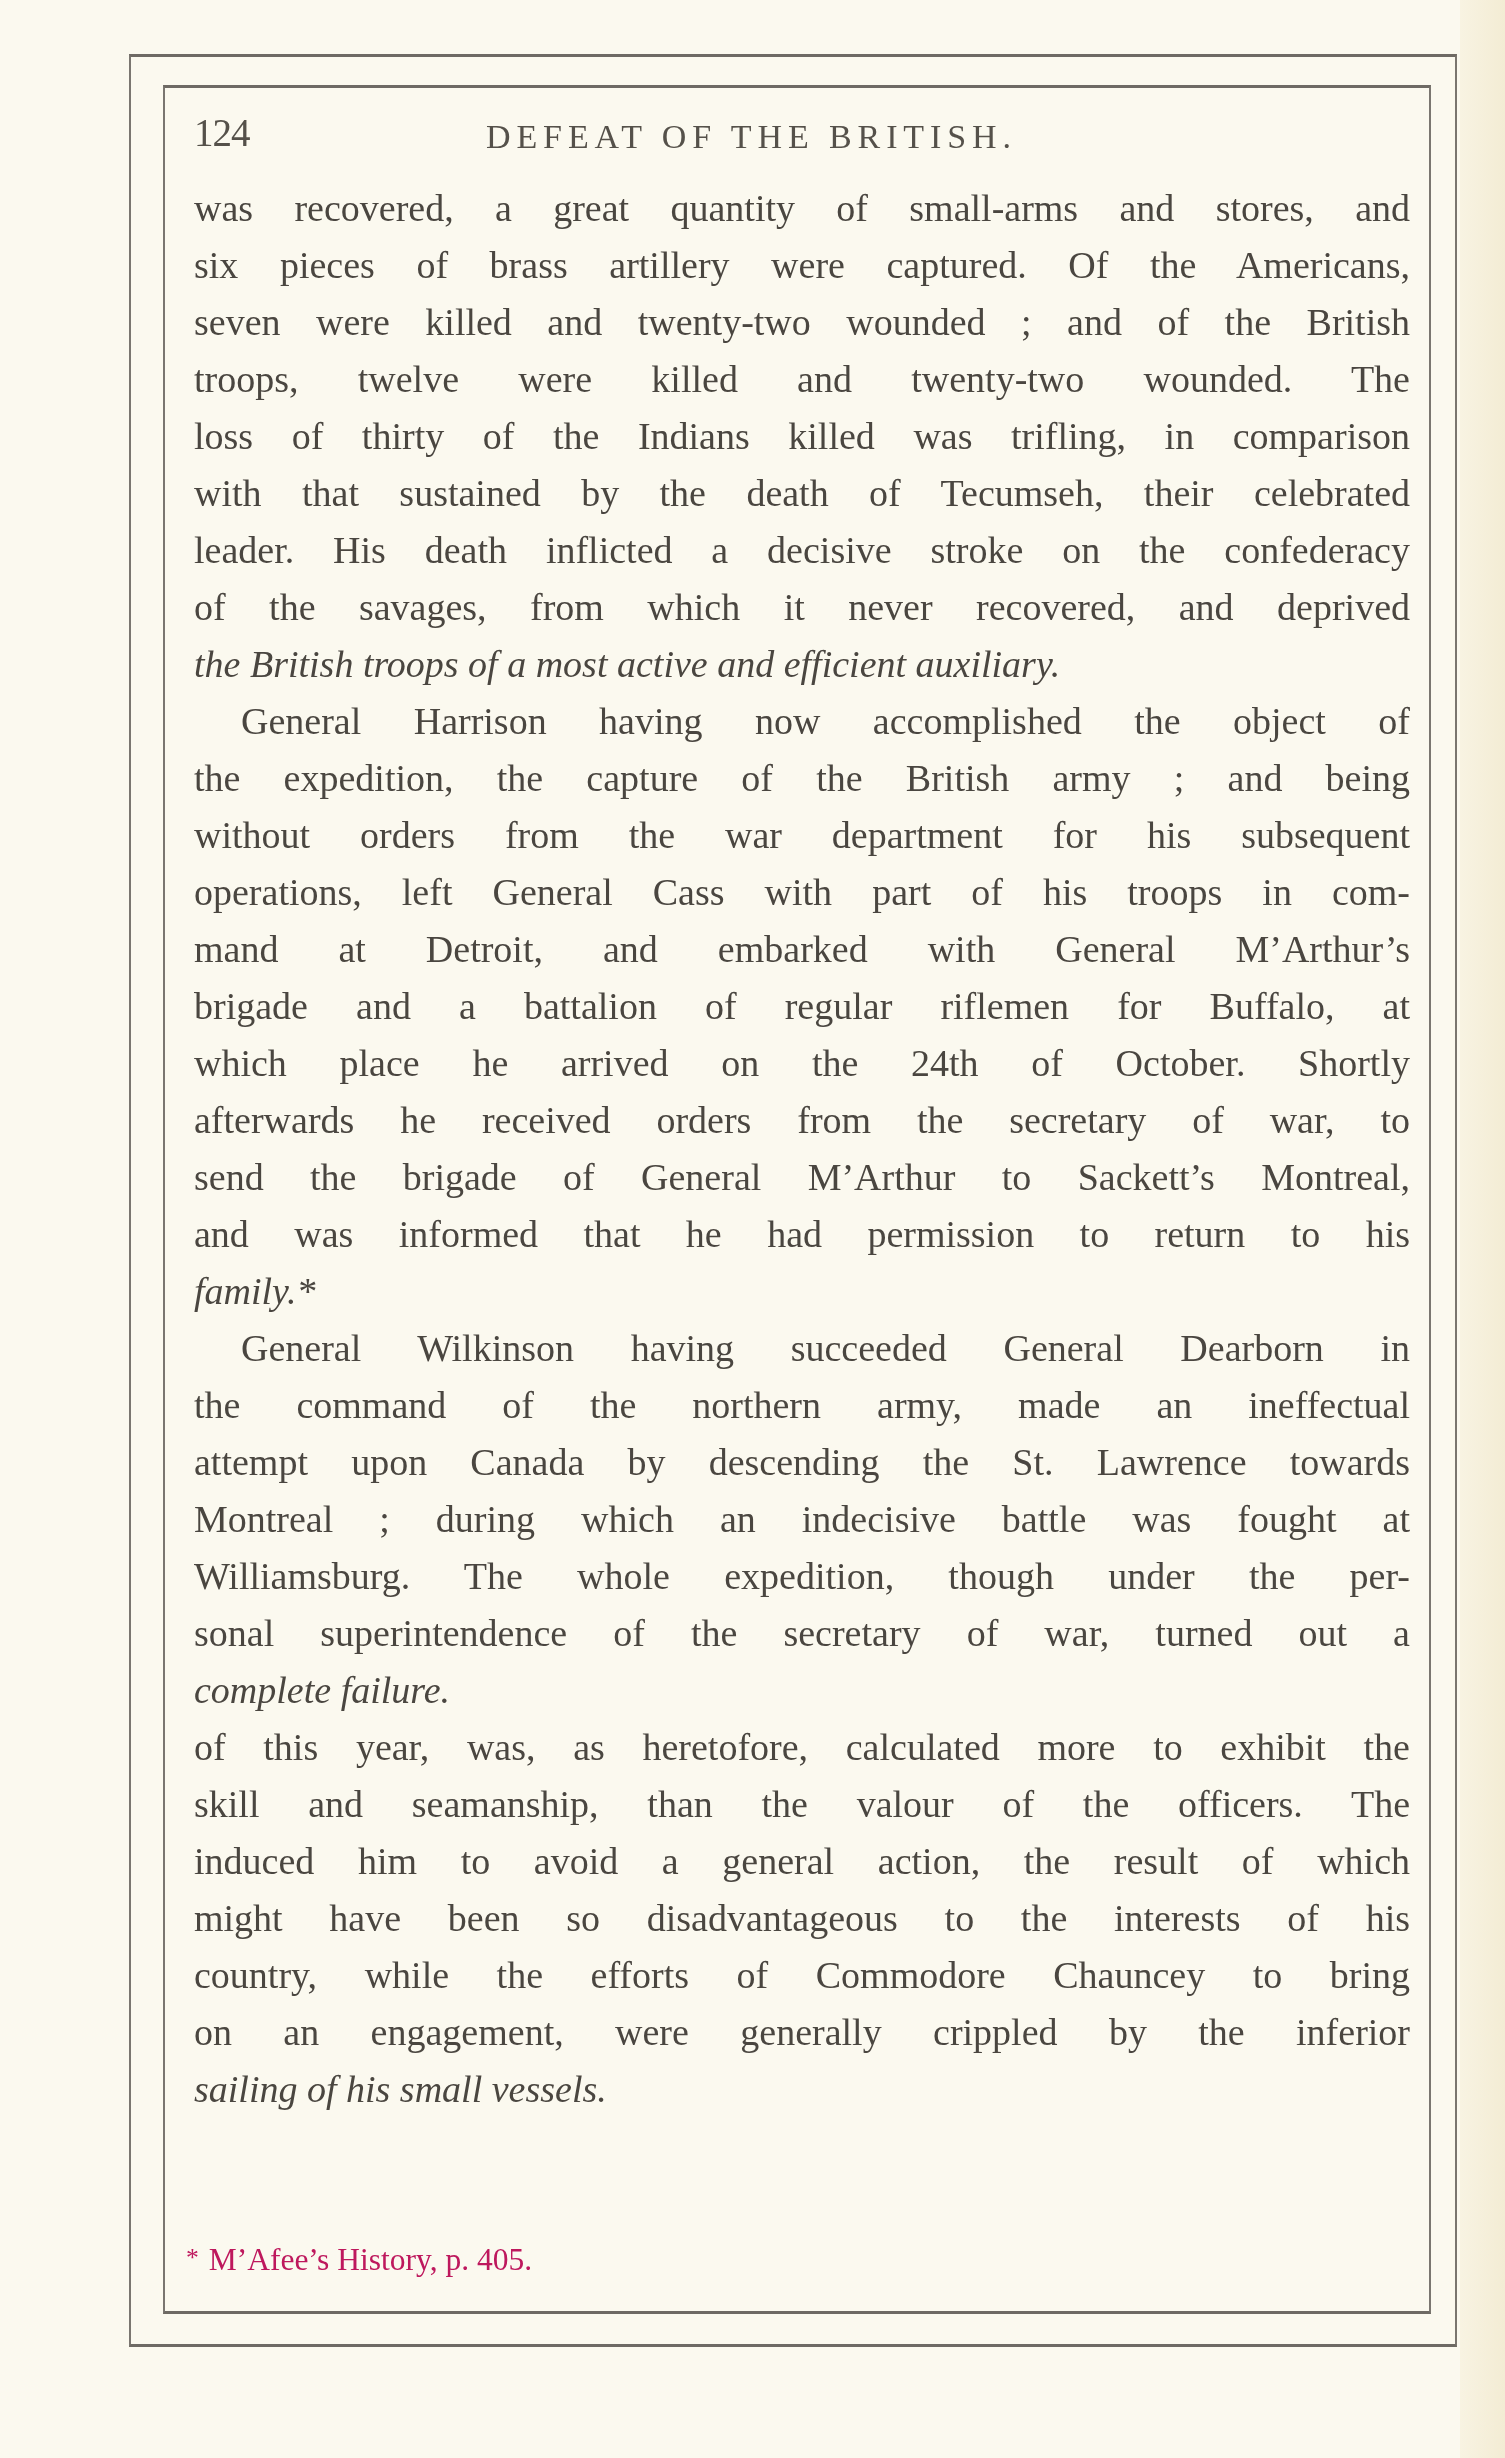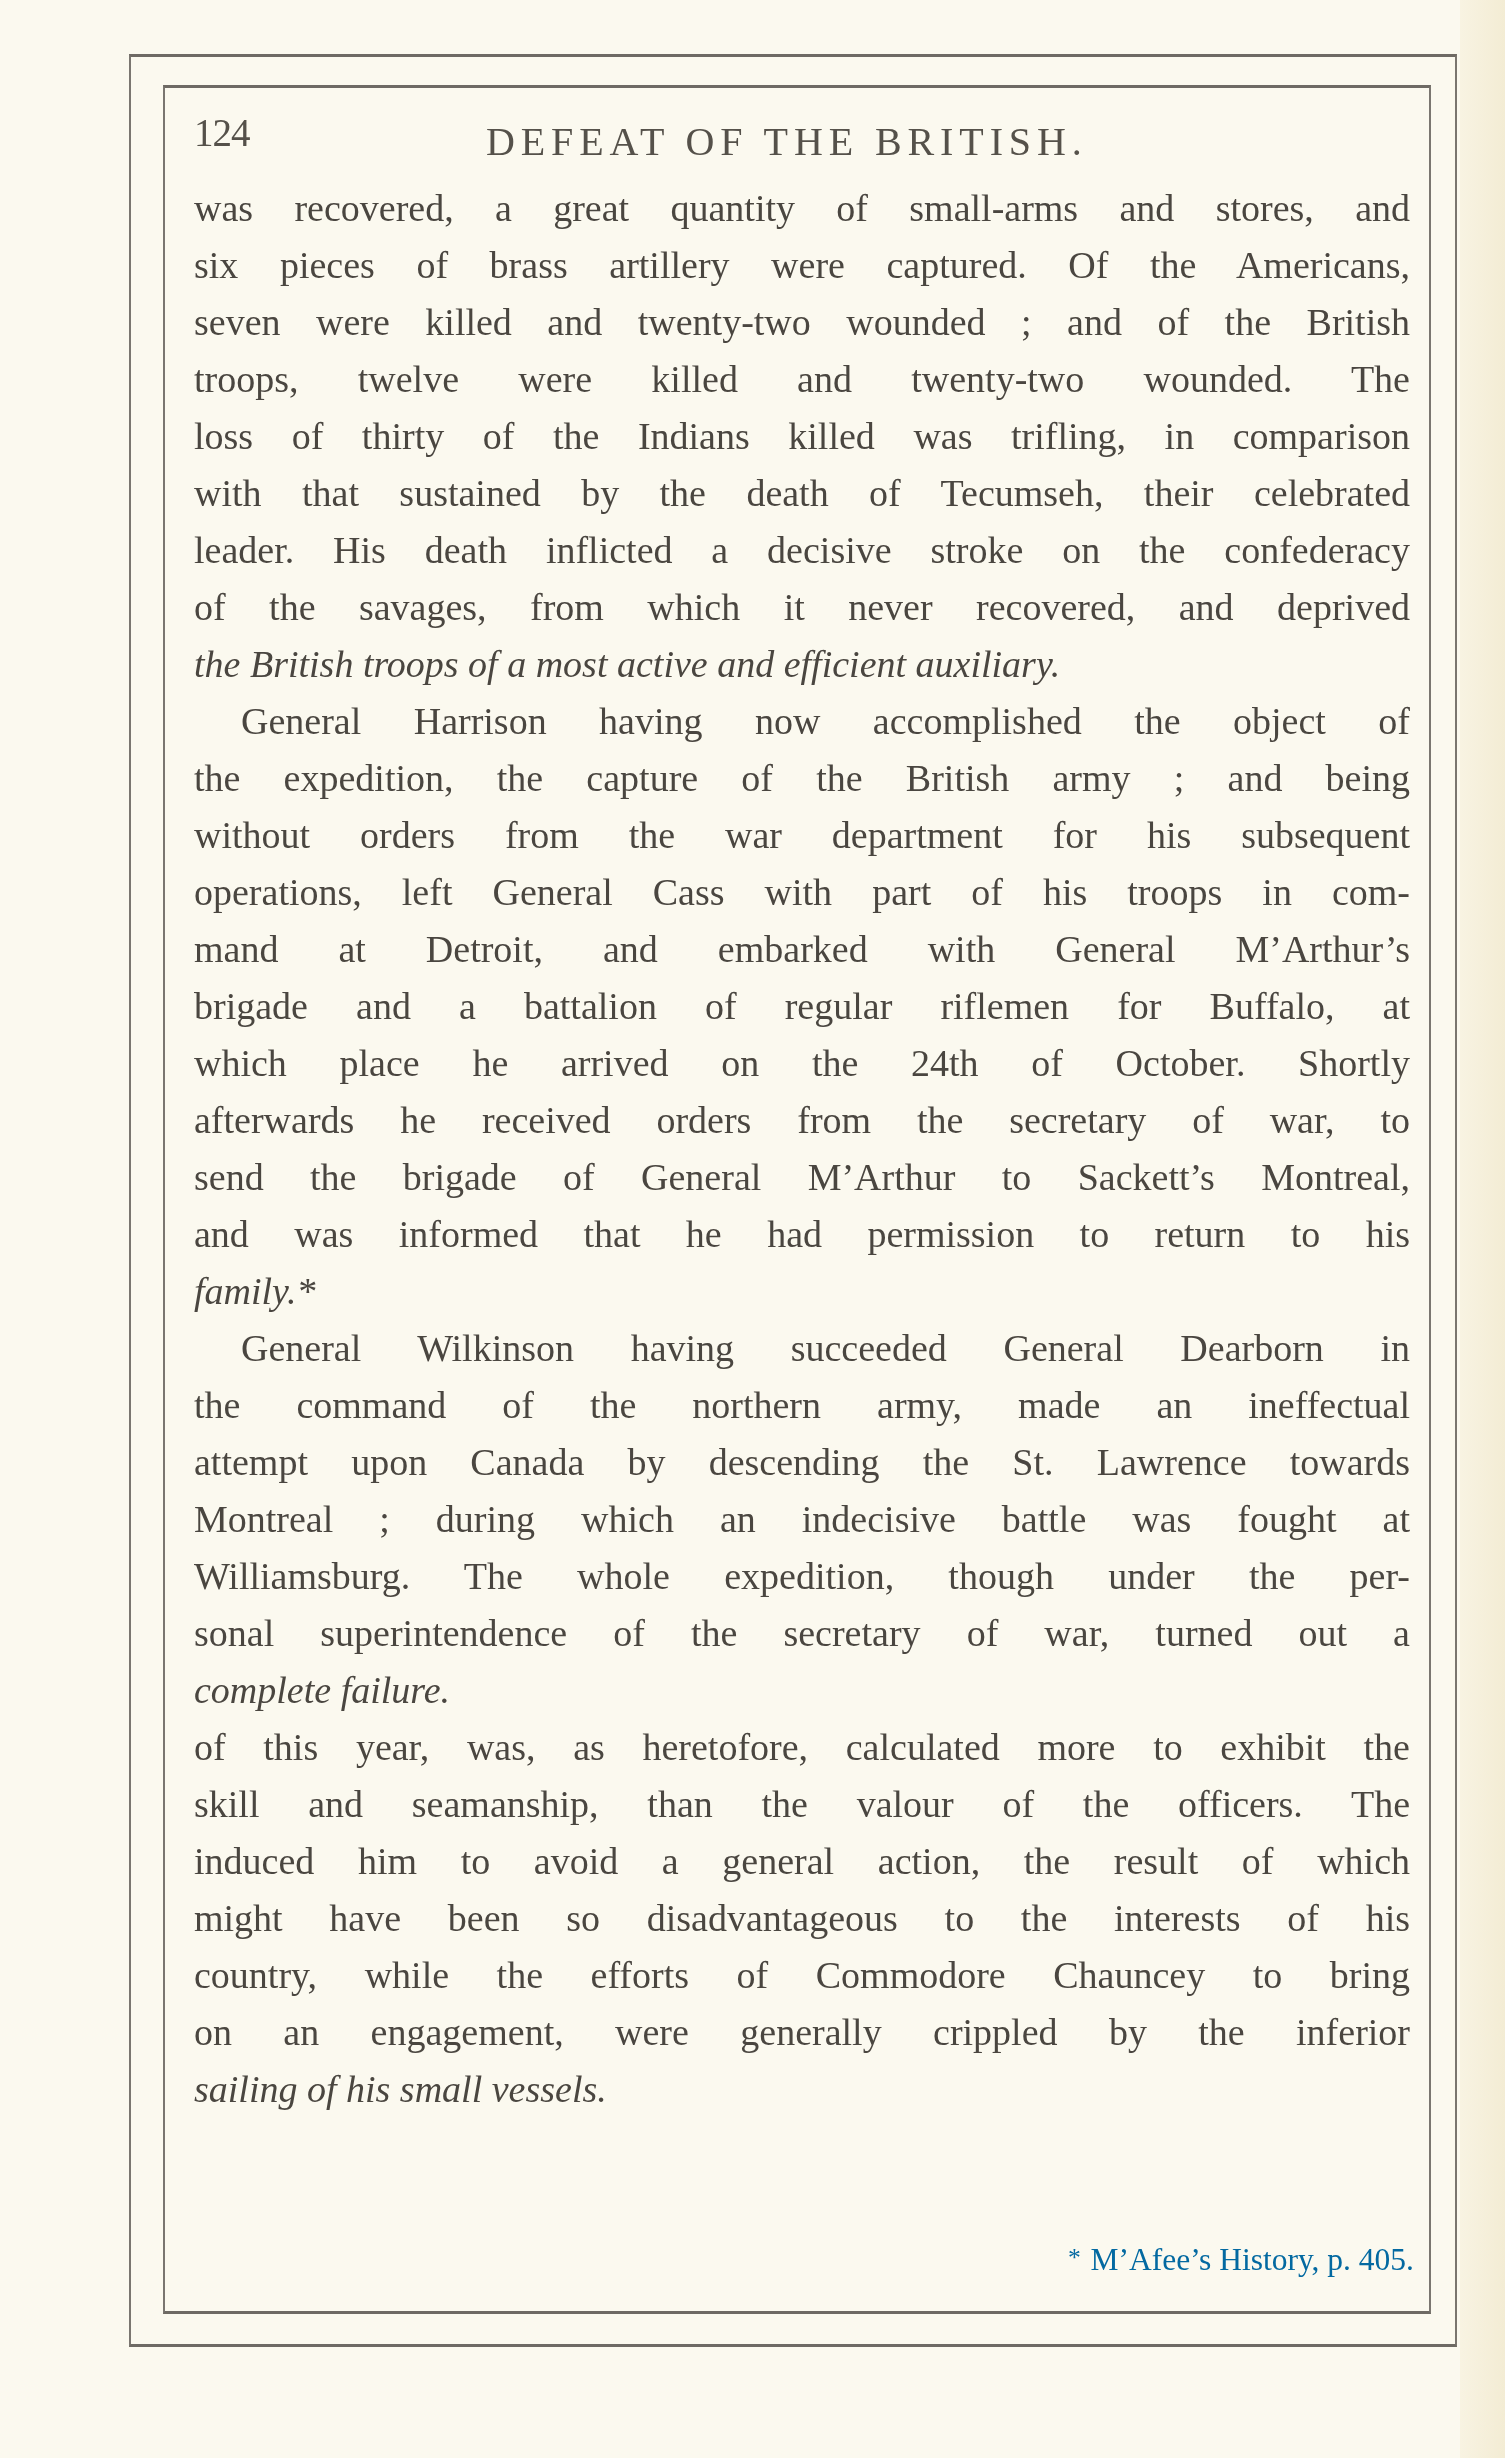--- a/index.html
+++ b/index.html
@@ -59,21 +59,21 @@
       left: 0;
       top: 0;
       font-size: 39px;
       letter-spacing: -1px;
       color: #55514a;
     }
     .head-title {
       position: absolute;
       left: 292px;
       top: 7.9px;
-      font-size: 40px;
+      font-size: 34px;
       letter-spacing: 5.9px;
       color: #55514a;
     }
     .body-text {
       position: absolute;
       left: 194px;
       top: 180px;
       width: 1216px;
       font-size: 38px;
       line-height: 57px;
@@ -89,26 +89,26 @@
     }
     .line.last {
       text-align-last: left;
       font-style: italic;
     }
     .line.indent {
       padding-left: 47px;
     }
     .footnote {
       position: absolute;
-      left: 198px;
+      left: 186px;
       top: 2242px;
       width: 1216px;
-      text-align: right;
+      text-align: left;
       font-size: 31.5px;
-      color: #0369a1;
+      color: #be185d;
     }
     .footnote .marker {
       font-size: 25.6px;
       vertical-align: 3.9px;
       margin-right: 2px;
     }
   </style>
 </head>
 <body>
 

